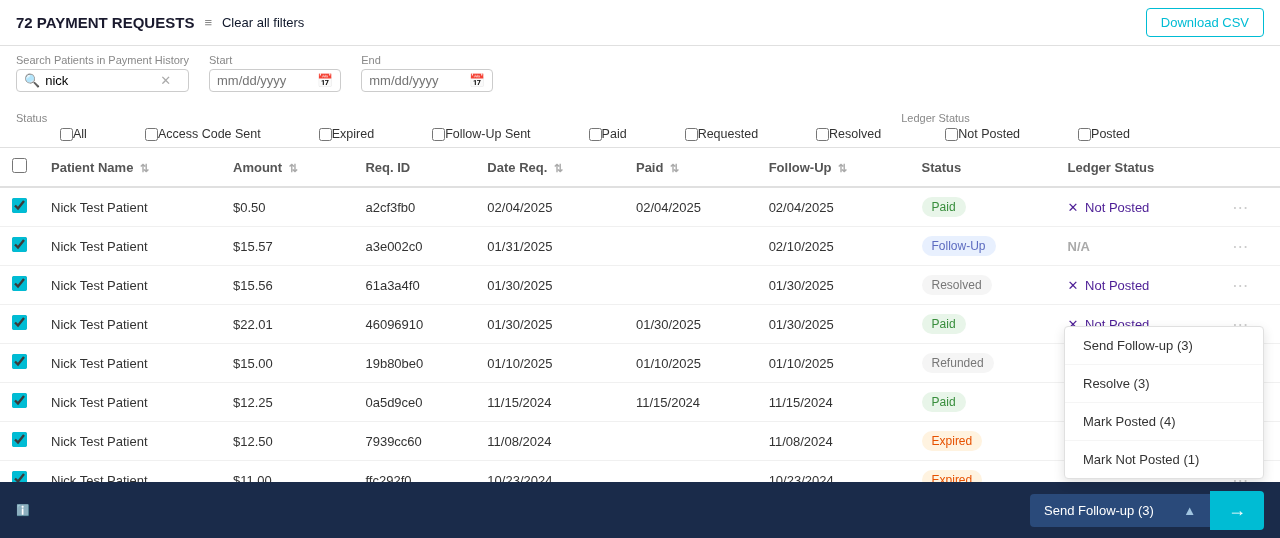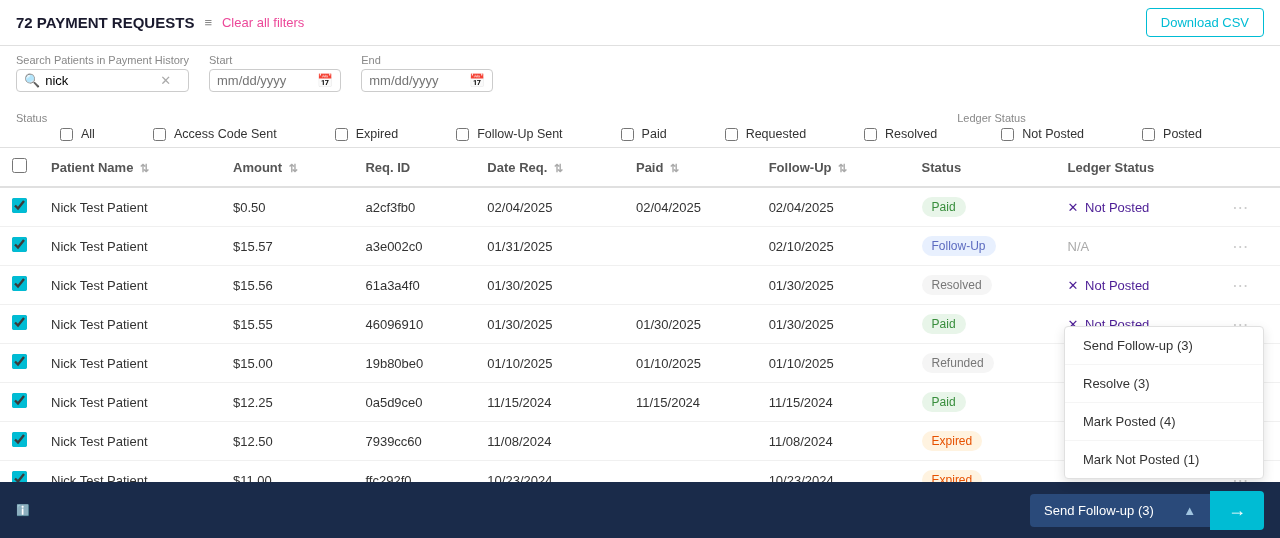--- a/index.html
+++ b/index.html
@@ -5,42 +5,42 @@
     * { box-sizing: border-box; margin: 0; padding: 0; }
     body { font-family: -apple-system, BlinkMacSystemFont, 'Segoe UI', sans-serif; font-size: 13px; background: #fff; color: #333; }
 
     .top-bar {
       display: flex; align-items: center; justify-content: space-between;
       padding: 8px 16px; border-bottom: 1px solid #e0e0e0;
     }
     .top-bar-left { display: flex; align-items: center; gap: 10px; }
     .page-title { font-weight: 700; font-size: 15px; color: #1a1a2e; }
     .filter-icon { color: #888; }
-    .clear-filters { color: #ec4899; cursor: pointer; font-size: 13px; }
+    .clear-filters { color: #0f172a; cursor: pointer; font-size: 13px; }
     .download-btn {
       border: 1.5px solid #00bcd4; color: #00bcd4; background: #fff;
       padding: 6px 14px; border-radius: 4px; cursor: pointer; font-size: 13px; font-weight: 500;
     }
 
     .filters-bar {
       display: flex; align-items: flex-start; gap: 20px;
       padding: 8px 16px 6px 16px; border-bottom: 1px solid #e0e0e0;
       flex-wrap: wrap;
     }
     .filter-group { display: flex; flex-direction: column; gap: 3px; justify-content: space-between; }
     .filter-label { font-size: 11px; color: #888; }
     .search-input-wrap { display: flex; align-items: center; border: 1px solid #ccc; border-radius: 4px; padding: 3px 7px; gap: 5px; background: #fff; }
     .search-input-wrap input { border: none; outline: none; font-size: 13px; width: 110px; }
     .search-icon-svg { color: #aaa; font-size: 13px; }
     .clear-icon { color: #aaa; cursor: pointer; font-size: 13px; }
     .date-input-wrap { display: flex; align-items: center; border: 1px solid #ccc; border-radius: 4px; padding: 3px 7px; gap: 5px; background: #fff; }
     .date-input-wrap input { border: none; outline: none; font-size: 13px; width: 95px; color: #999; }
     .cal-icon { color: #aaa; font-size: 13px; }
     .checkboxes-row { display: flex; gap: 14px; flex-wrap: wrap; }
-    .checkbox-item { display: flex; align-items: center; gap: 8px; font-size: 12.5px; color: #333; padding-left: 44px; }
+    .checkbox-item { display: flex; align-items: center; gap: 0; font-size: 12.5px; color: #333; padding-left: 44px; }
     .checkbox-item input[type=checkbox] { accent-color: #00bcd4; }
 
     .table-container { overflow-x: auto; position: relative; }
     table { width: 100%; border-collapse: collapse; font-size: 13px; }
     thead tr { background: #fff; border-bottom: 2px solid #e0e0e0; }
     thead th {
       padding: 10px 12px; text-align: left; font-weight: 600; color: #555;
       white-space: nowrap; border-bottom: 2px solid #e0e0e0; user-select: none;
     }
     thead th .sort-arrow { color: #aaa; font-size: 11px; margin-left: 3px; }
@@ -53,21 +53,21 @@
       display: inline-block; padding: 3px 10px; border-radius: 12px;
       font-size: 12px; font-weight: 500;
     }
     .badge-paid { background: #e8f5e9; color: #388e3c; }
     .badge-follow-up { background: #e8f0fe; color: #5c6bc0; }
     .badge-resolved { background: #f5f5f5; color: #777; }
     .badge-expired { background: #fff3e0; color: #e65100; }
     .badge-refunded { background: #f5f5f5; color: #777; }
     .ledger-not-posted { color: #4c1d95; font-weight: 500; }
     .ledger-posted { color: #388e3c; font-weight: 500; }
-    .ledger-na { color: #aaa; }
+    .ledger-na { color: #aaa; font-weight: bold; }
     .x-icon { margin-right: 3px; }
     .check-icon { margin-right: 3px; }
     .more-icon { color: #ccc; font-size: 16px; cursor: pointer; }
 
     .bottom-bar {
       position: fixed; bottom: 0; left: 0; right: 0;
       background: #1a2b4a; color: #fff;
       display: flex; align-items: center; justify-content: space-between;
       padding: 8px 16px 8px 16px; min-height: 56px;
     }
@@ -236,21 +236,21 @@
           <td>01/30/2025</td>
           <td></td>
           <td>01/30/2025</td>
           <td><span class="status-badge badge-resolved">Resolved</span></td>
           <td><span class="ledger-not-posted"><span class="x-icon">✕</span> Not Posted</span></td>
           <td><span class="more-icon">⋯</span></td>
         </tr>
         <tr>
           <td class="checkbox-cell"><input type="checkbox" class="row-check" checked="" style=""></td>
           <td>Nick Test Patient</td>
-          <td>$15.55</td>
+          <td>$22.01</td>
           <td>46096910</td>
           <td>01/30/2025</td>
           <td>01/30/2025</td>
           <td>01/30/2025</td>
           <td><span class="status-badge badge-paid">Paid</span></td>
           <td><span class="ledger-not-posted"><span class="x-icon">✕</span> Not Posted</span></td>
           <td><span class="more-icon">⋯</span></td>
         </tr>
         <tr>
           <td class="checkbox-cell"><input type="checkbox" class="row-check" checked="" style=""></td>

